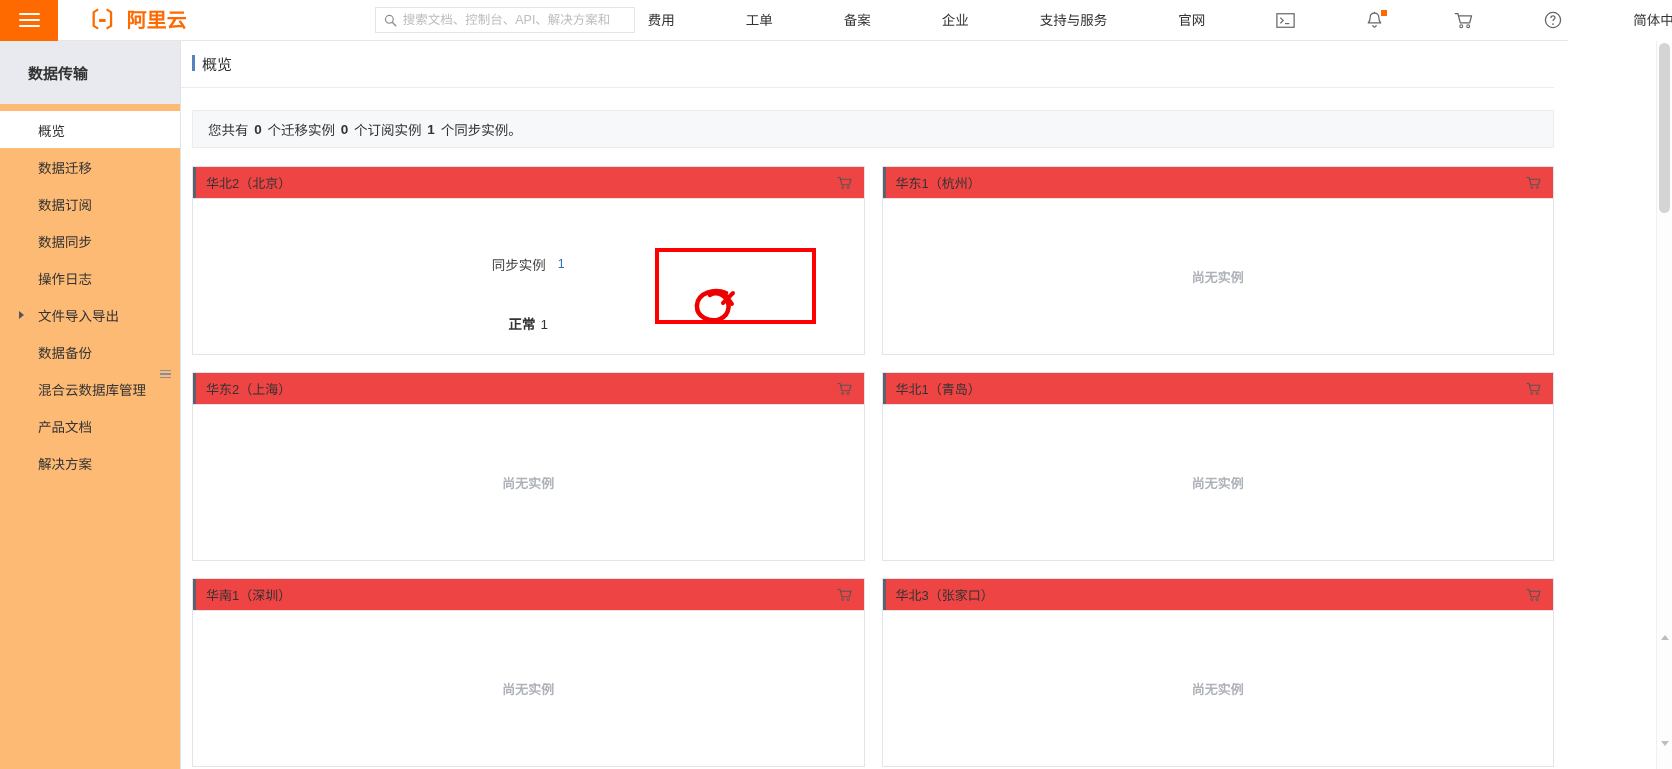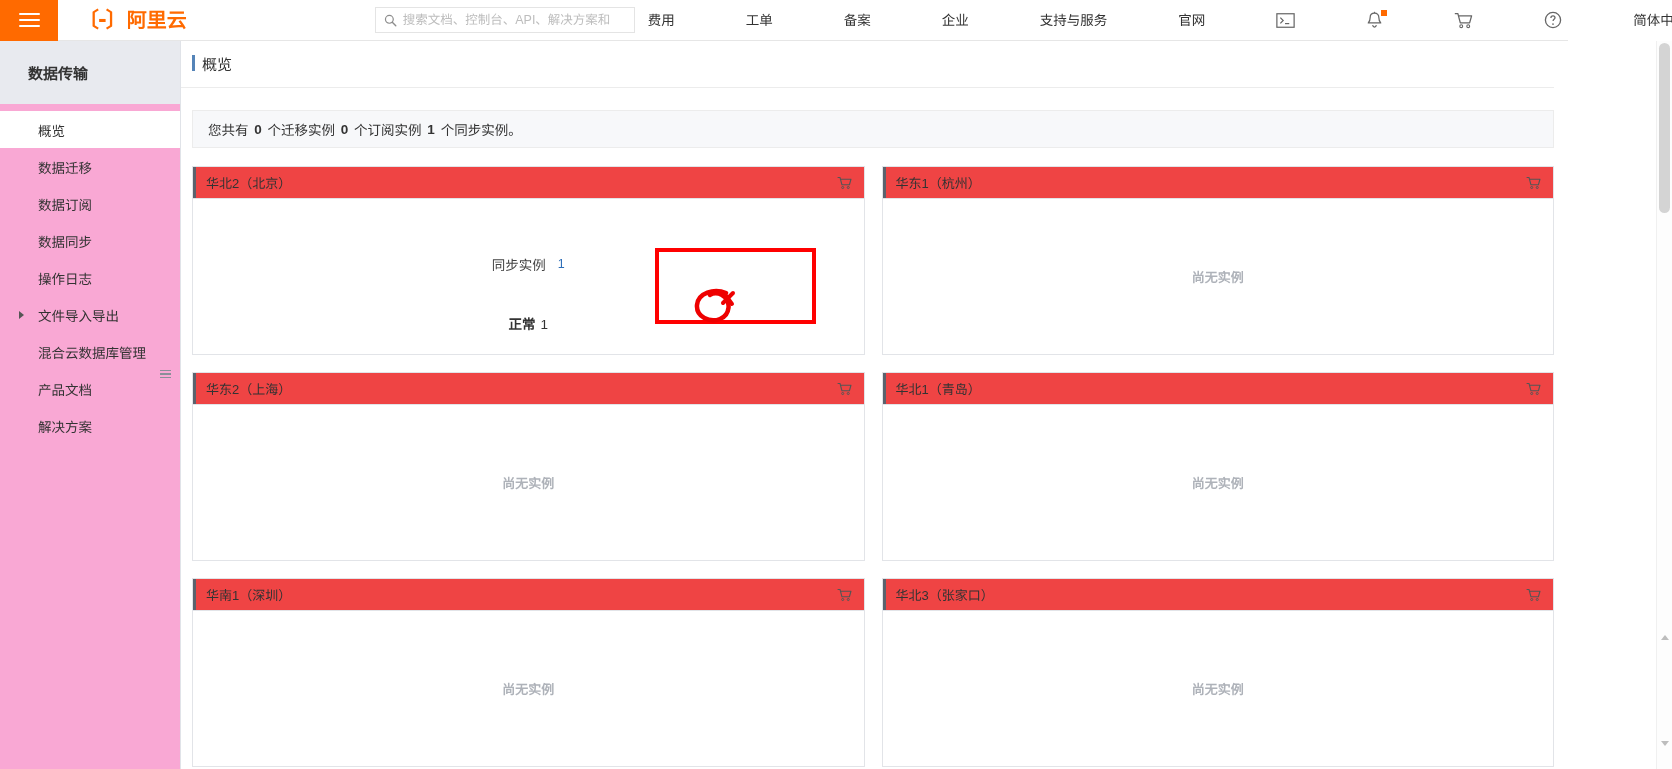--- a/index.html
+++ b/index.html
@@ -85,21 +85,21 @@
     overflow: hidden; flex: 0 0 auto; cursor: pointer;
     position: relative;
   }
   .avatar .head { position:absolute; left:9px; top:5px; width:10px; height:10px; border-radius:50%; background:#6b5a4e; }
   .avatar .body { position:absolute; left:4px; top:16px; width:20px; height:14px; border-radius:10px 10px 0 0; background:#5a5a5a; }
 
   
   .sidebar {
     position: absolute; top: 41px; left: 0;
     width: 181px; height: 728px;
-    background: #f9a8d4;
+    background: #fdba74;
     border-right: 1px solid #e0e3e8;
     z-index: 10;
   }
   .sidebar-title {
     height: 63px; display: flex; align-items: center;
     padding-left: 28px; font-size: 15px; font-weight: bold;
     color: #333; background: #e8eaef;
   }
   .menu { padding-top: 7px; }
   .menu-item {
@@ -333,20 +333,23 @@
     </div>
     <div class="menu-item">
       <span>数据同步</span>
     </div>
     <div class="menu-item">
       <span>操作日志</span>
     </div>
     <div class="menu-item">
       <span class="arrow"></span>
       <span>文件导入导出</span>
+    </div>
+    <div class="menu-item">
+      <span>数据备份</span>
     </div>
     <div class="menu-item">
       <span>混合云数据库管理</span>
     </div>
     <div class="menu-item">
       <span>产品文档</span>
     </div>
     <div class="menu-item">
       <span>解决方案</span>
     </div>

